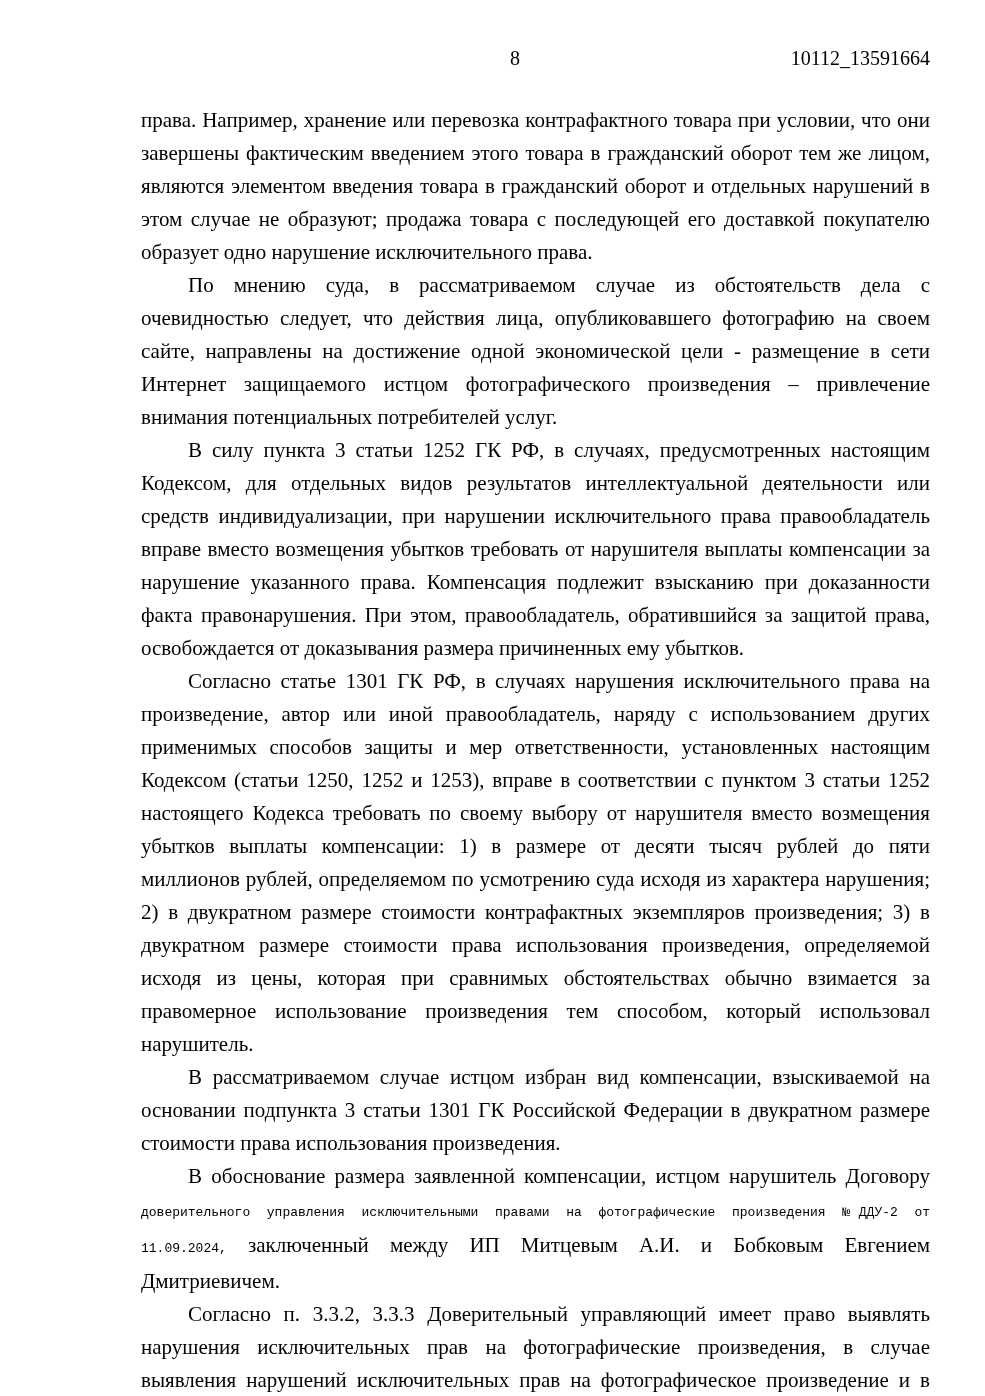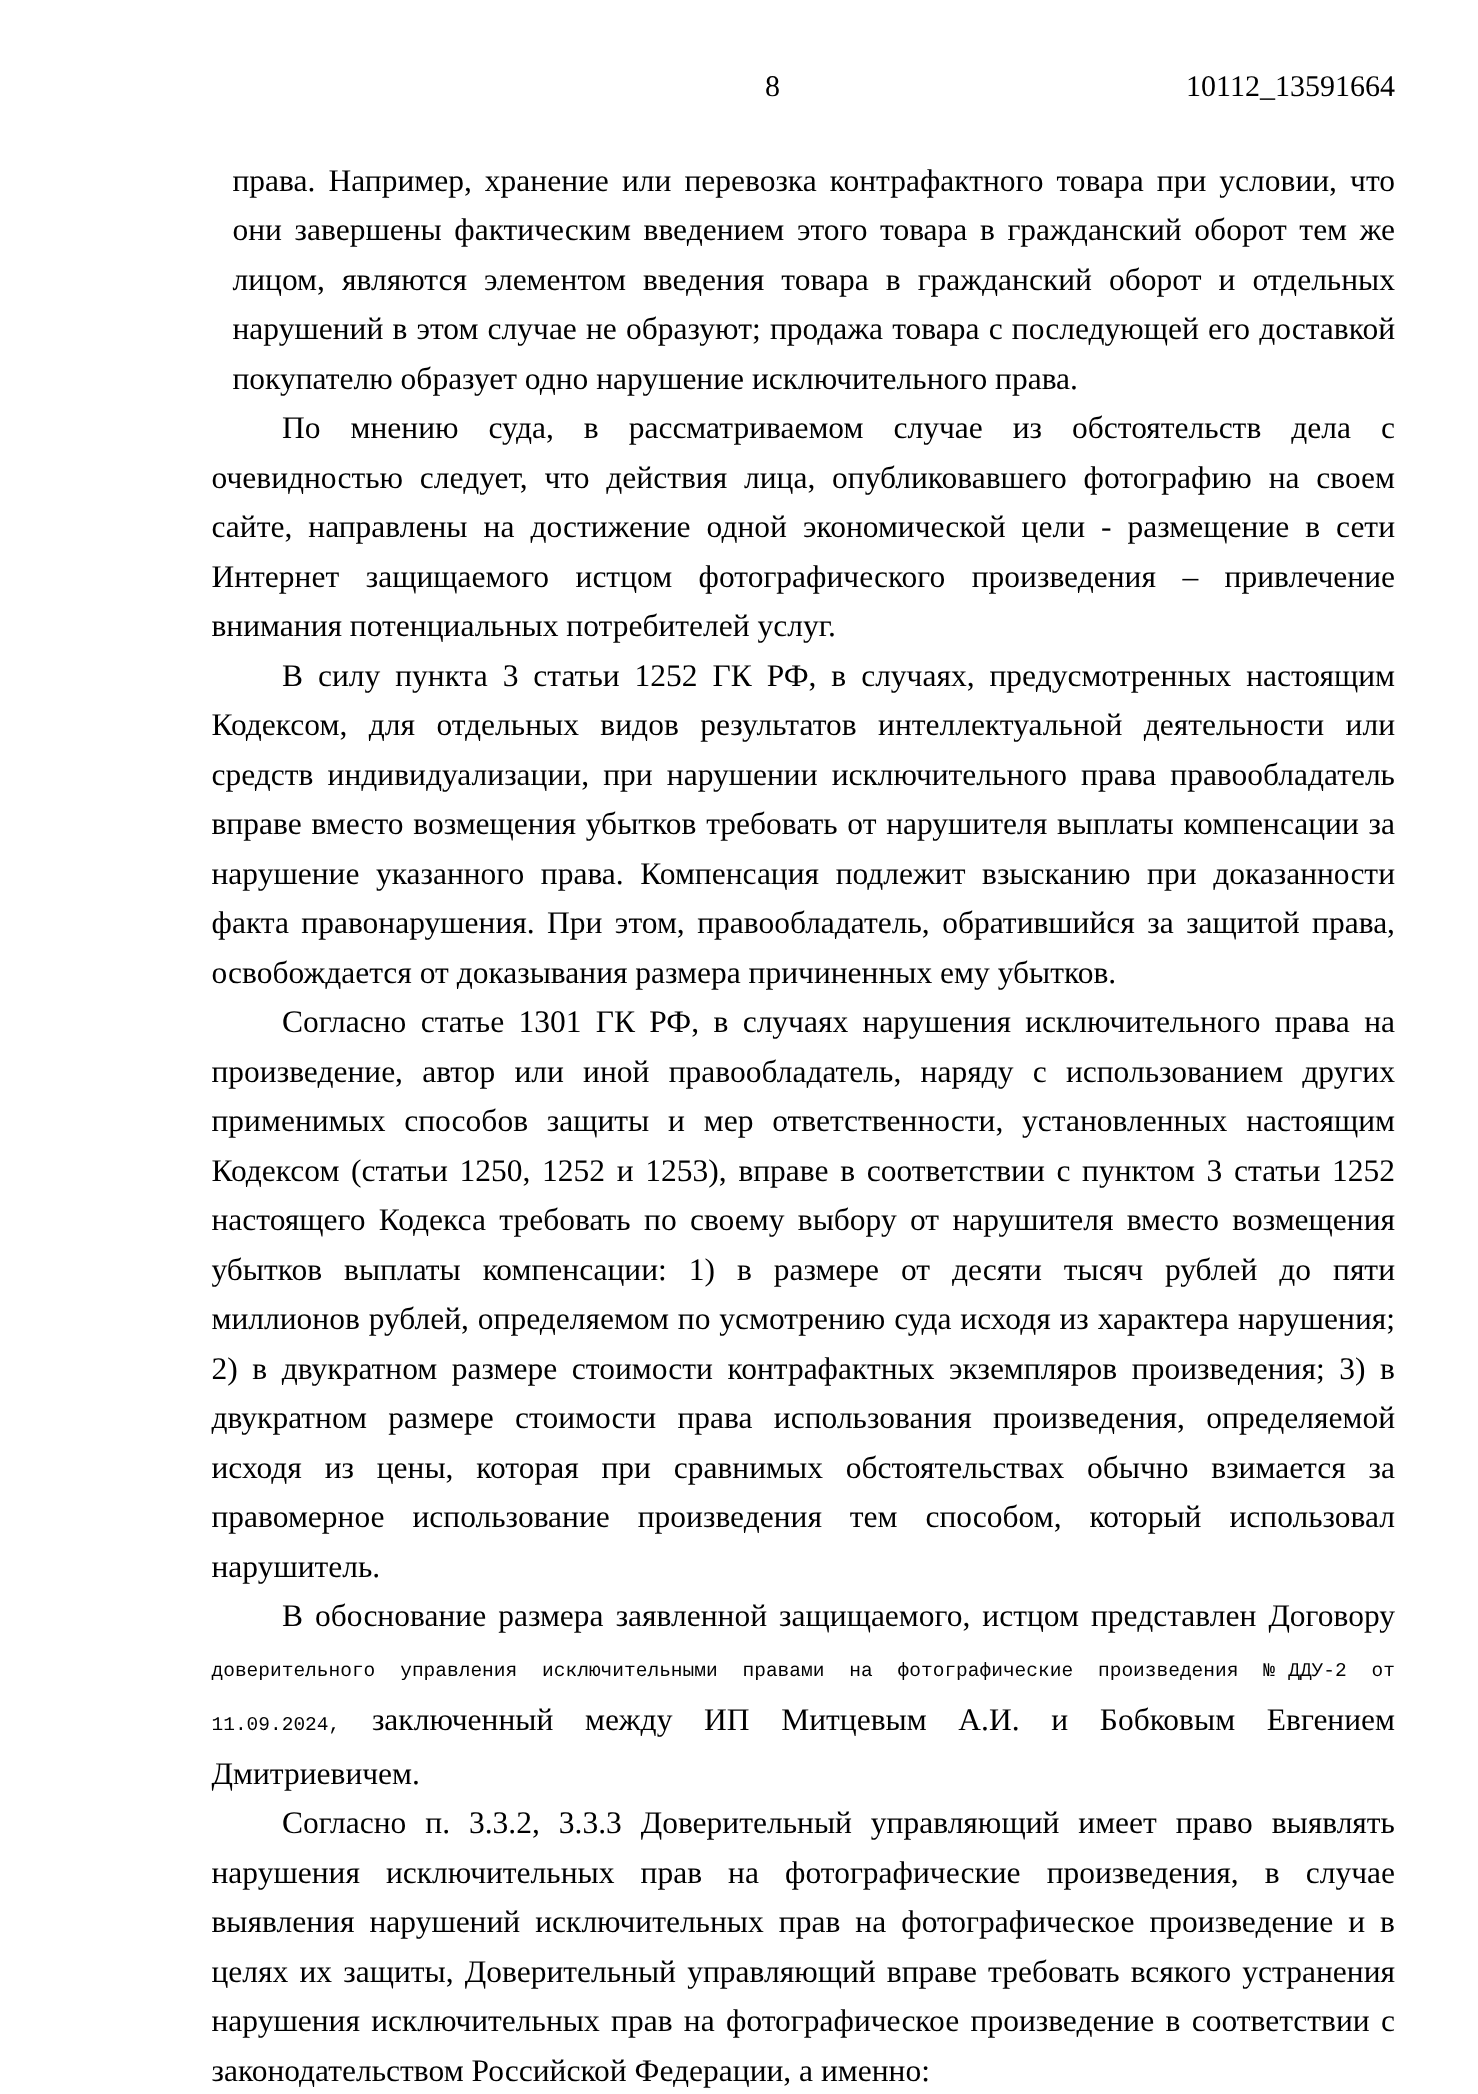--- a/index.html
+++ b/index.html
@@ -45,21 +45,20 @@
     font-size: 21px;
     line-height: 33px;
     text-align: justify;
   }
   .para {
     margin: 0;
     text-indent: 47px;
   }
   .para.no-indent {
     text-indent: 0;
-    margin-left: 14px;
   }
   .seg-small {
     font-size: 13px;
     font-family: Liberation Mono, monospace;
   }
 </style>
 </head>
 <body>
 
 <div class="page">
@@ -67,18 +66,19 @@
   <div class="page-header">
     <div class="page-number">8</div>
     <div class="doc-id">10112_13591664</div>
   </div>
 
   <div class="body-text">
     <p class="para no-indent">права. Например, хранение или перевозка контрафактного товара при условии, что они завершены фактическим введением этого товара в гражданский оборот тем же лицом, являются элементом введения товара в гражданский оборот и отдельных нарушений в этом случае не образуют; продажа товара с последующей его доставкой покупателю образует одно нарушение исключительного права.</p>
     <p class="para">По мнению суда, в рассматриваемом случае из обстоятельств дела с очевидностью следует, что действия лица, опубликовавшего фотографию на своем сайте, направлены на достижение одной экономической цели - размещение в сети Интернет защищаемого истцом фотографического произведения – привлечение внимания потенциальных потребителей услуг.</p>
     <p class="para">В силу пункта 3 статьи 1252 ГК РФ, в случаях, предусмотренных настоящим Кодексом, для отдельных видов результатов интеллектуальной деятельности или средств индивидуализации, при нарушении исключительного права правообладатель вправе вместо возмещения убытков требовать от нарушителя выплаты компенсации за нарушение указанного права. Компенсация подлежит взысканию при доказанности факта правонарушения. При этом, правообладатель, обратившийся за защитой права, освобождается от доказывания размера причиненных ему убытков.</p>
     <p class="para">Согласно статье 1301 ГК РФ, в случаях нарушения исключительного права на произведение, автор или иной правообладатель, наряду с использованием других применимых способов защиты и мер ответственности, установленных настоящим Кодексом (статьи 1250, 1252 и 1253), вправе в соответствии с пунктом 3 статьи 1252 настоящего Кодекса требовать по своему выбору от нарушителя вместо возмещения убытков выплаты компенсации: 1) в размере от десяти тысяч рублей до пяти миллионов рублей, определяемом по усмотрению суда исходя из характера нарушения; 2) в двукратном размере стоимости контрафактных экземпляров произведения; 3) в двукратном размере стоимости права использования произведения, определяемой исходя из цены, которая при сравнимых обстоятельствах обычно взимается за правомерное использование произведения тем способом, который использовал нарушитель.</p>
-    <p class="para"><span>В обоснование размера заявленной защищаемого, истцом представлен Договору</span> <span class="seg-small">доверительного управления исключительными правами на фотографические произведения №ДДУ-2 от 11.09.2024,</span> <span>заключенный между ИП Митцевым А.И. и Бобковым Евгением Дмитриевичем.</span></p>
+    <p class="para">В рассматриваемом случае истцом избран вид компенсации, взыскиваемой на основании подпункта 3 статьи 1301 ГК Российской Федерации в двукратном размере стоимости права использования произведения.</p>
+    <p class="para"><span>В обоснование размера заявленной компенсации, истцом нарушитель Договору</span> <span class="seg-small">доверительного управления исключительными правами на фотографические произведения №ДДУ-2 от 11.09.2024,</span> <span>заключенный между ИП Митцевым А.И. и Бобковым Евгением Дмитриевичем.</span></p>
     <p class="para">Согласно п. 3.3.2, 3.3.3 Доверительный управляющий имеет право выявлять нарушения исключительных прав на фотографические произведения, в случае выявления нарушений исключительных прав на фотографическое произведение и в целях их защиты, Доверительный управляющий вправе требовать всякого устранения нарушения исключительных прав на фотографическое произведение в соответствии с законодательством Российской Федерации, а именно:</p>
 
   </div>
 
 </div>
 
 </body></html>

